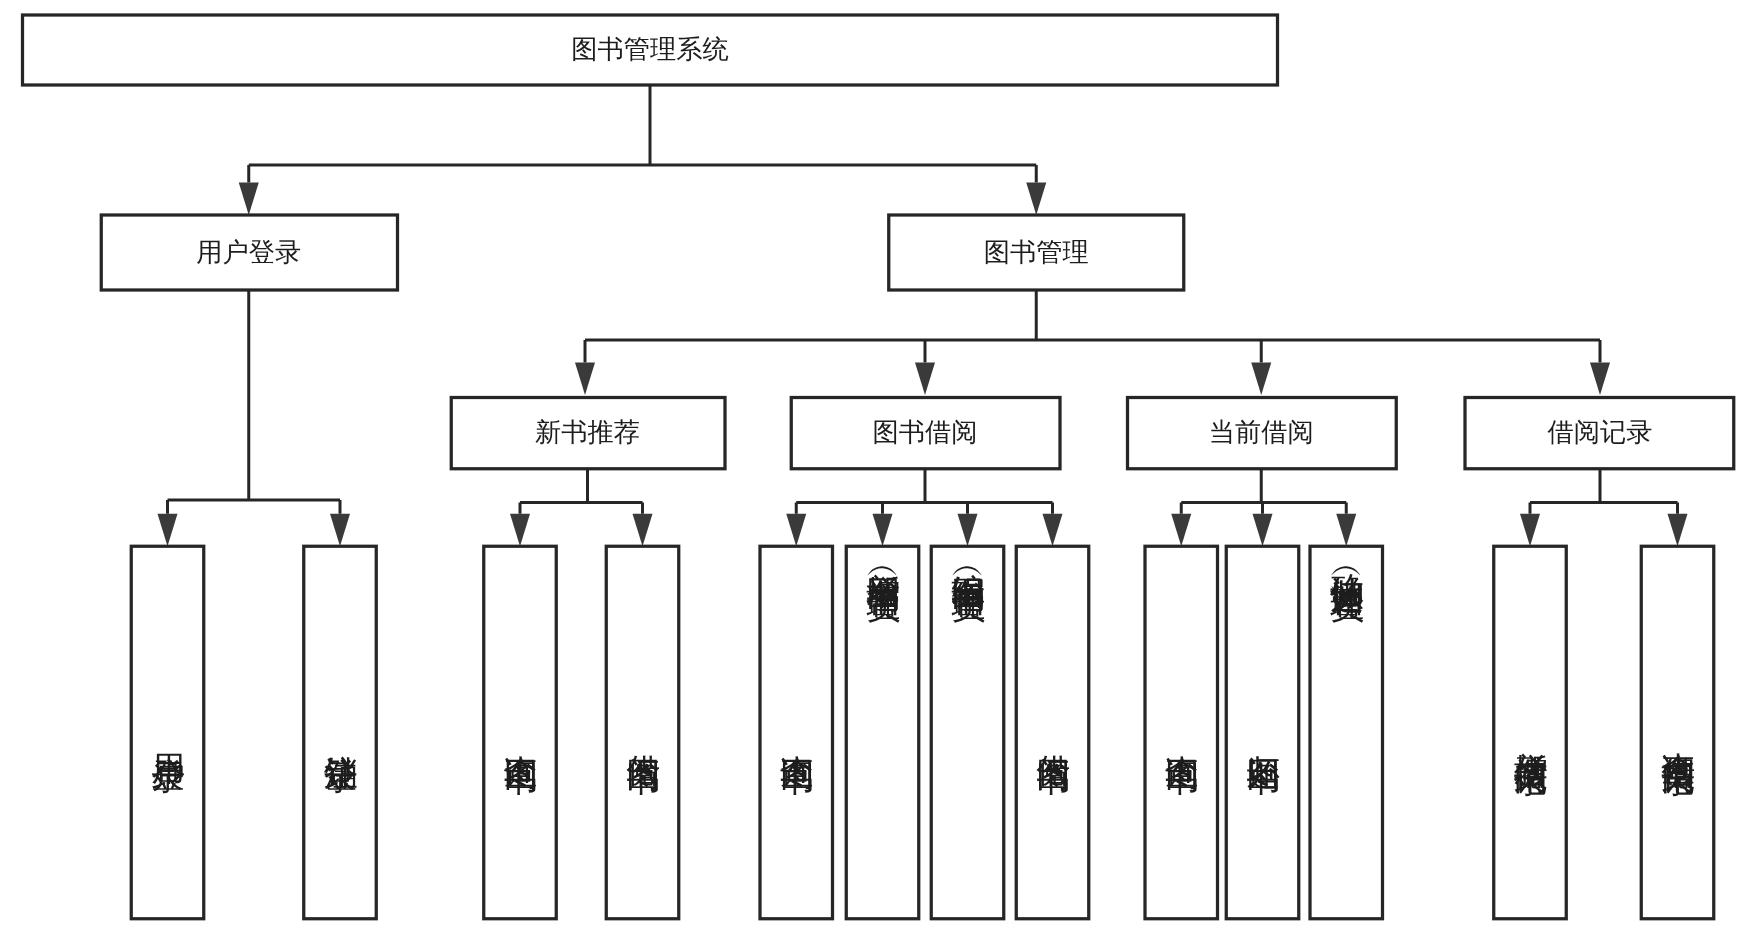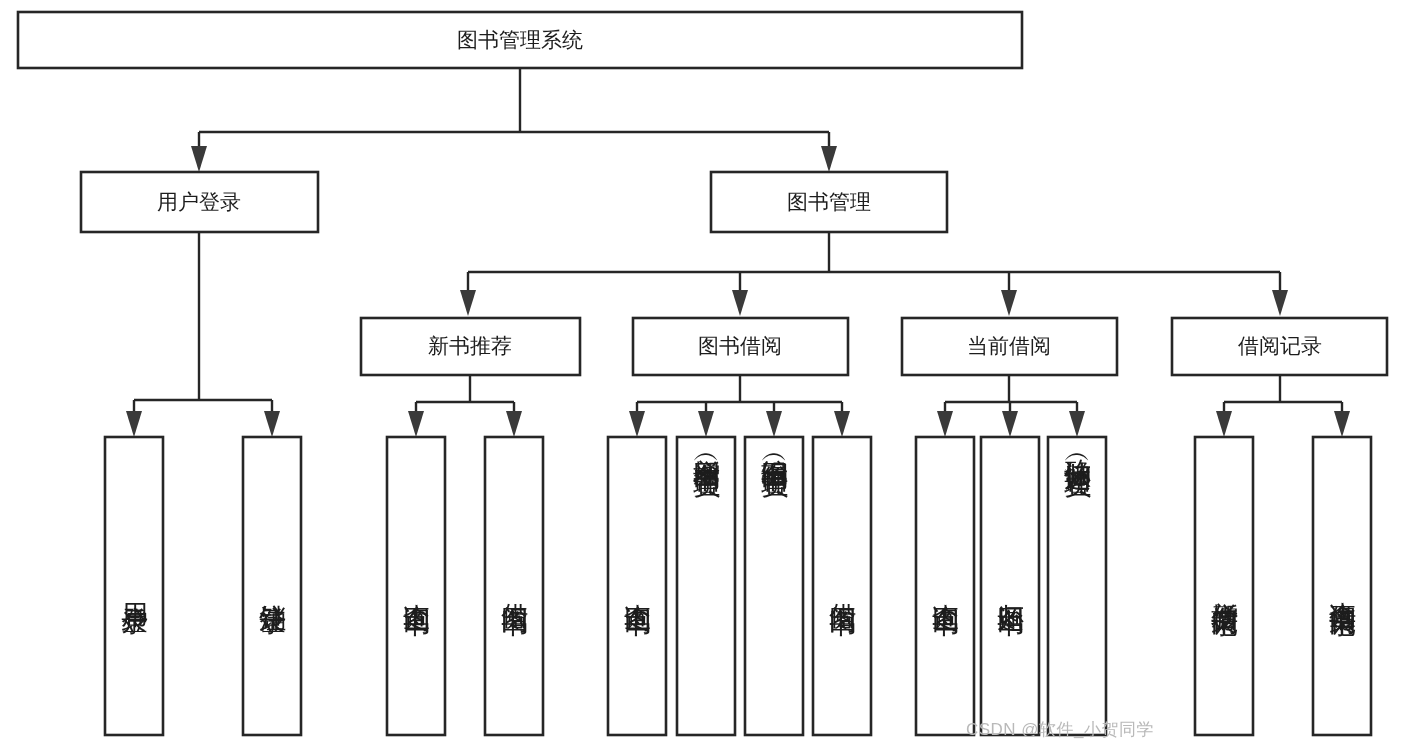--- a/index.html
+++ b/index.html
@@ -11,20 +11,21 @@
     width: 1405px;
     height: 747px;
     font-family: "Liberation Sans", "DejaVu Sans", sans-serif;
     overflow: hidden;
   }
   #diagram-root {
     position: relative;
     width: 1166px;
     height: 747px;
     background: #ffffff;
+    padding-left: 13px;
   }
   svg.diagram-canvas {
     position: absolute;
     left: 0;
     top: 0;
     width: 1405px;
     height: 747px;
   }
   .node-box {
     fill: #ffffff;
@@ -197,14 +198,13 @@
   <div class="leaf-label" style="left:745px; top:437px; width:58px; height:298px; justify-content:flex-start;">编辑图书（管理员）</div>
   <div class="leaf-label" style="left:813px; top:437px; width:58px; height:298px;">借阅图书</div>
 
   <div class="leaf-label" style="left:916px; top:437px; width:58px; height:298px;">查询图书</div>
   <div class="leaf-label" style="left:981px; top:437px; width:58px; height:298px;">归还图书</div>
   <div class="leaf-label" style="left:1048px; top:437px; width:58px; height:298px; justify-content:flex-start;">确认归还（管理员）</div>
 
   <div class="leaf-label" style="left:1195px; top:437px; width:58px; height:298px;">新增借阅记录</div>
   <div class="leaf-label" style="left:1313px; top:437px; width:58px; height:298px;">查询借阅记录</div>
 
-  <div class="watermark">CSDN @软件_小贺同学</div>
 </div>
 
 </body></html>

